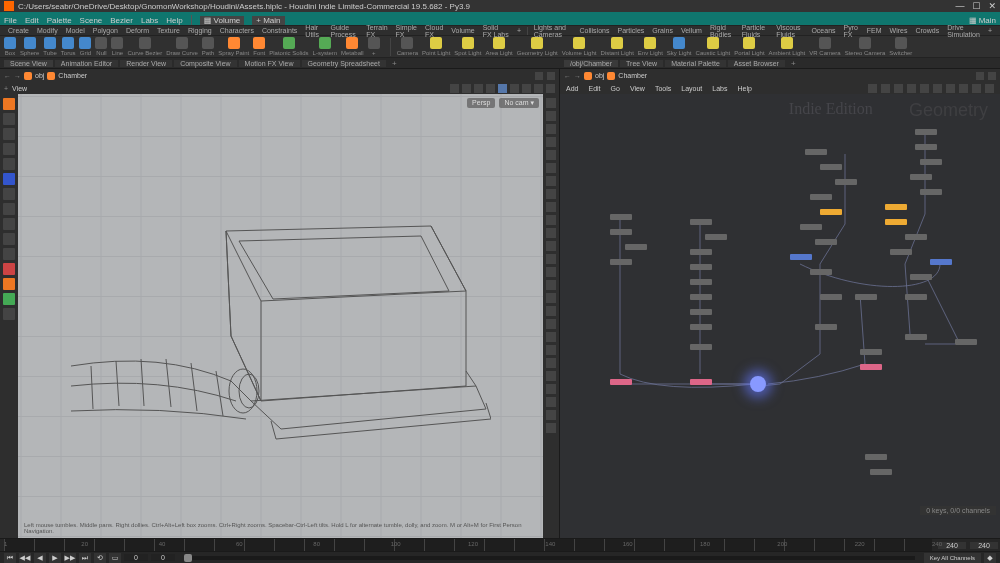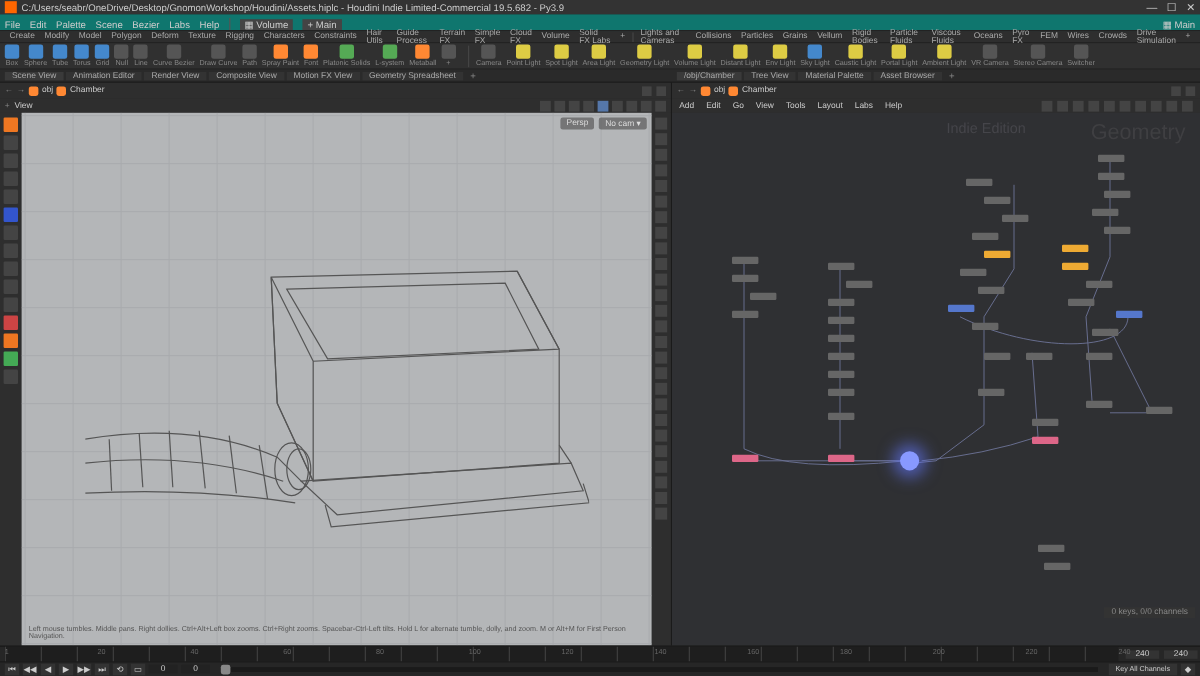--- a/index.html
+++ b/index.html
@@ -83,21 +83,21 @@
 svg.box3d { display: block; }
 
 
 .net-menubar { height: 12px; background: #2e2e2e; display: flex; align-items: center; padding: 0 6px; font-size: 7px; gap: 10px; }
 .net-menubar .nmi { cursor: pointer; }
 .net-menubar .right-icons2 { margin-left: auto; display: flex; gap: 4px; }
 .net-menubar .ni { width: 9px; height: 9px; background: #444; cursor: pointer; }
 
 .network { flex: 1; position: relative; background: #2f3033; overflow: hidden; }
 .network .watermark { position: absolute; top: 6px; right: 12px; font-size: 18px; color: #3f3f42; font-weight: 300; }
-.network .watermark2 { position: absolute; top: 6px; left: 52%; font-size: 12px; color: #45454a; }
+.network .watermark2 { position: absolute; top: 6px; left: 52%; font-size: 16px; color: #45454a; font-family: Liberation Serif, serif; }
 .node { position: absolute; width: 22px; height: 6px; background: #666; border-radius: 1px; }
 .node.yellow { background: #eeaa33; }
 .node.pink { background: #dd6688; }
 .node.blue3 { background: #5577cc; }
 .node.glow { box-shadow: 0 0 12px 6px rgba(100,120,255,0.6); background: #8899ff; border-radius: 50%; width: 16px; height: 16px; }
 
 
 .timeline { height: 13px; background: #262626; display: flex; align-items: center; position: relative; border-top: 1px solid #1a1a1a; }
 .timeline .ruler { flex: 1; height: 100%; position: relative; background: #1e1e1e; margin: 0 4px; }
 .timeline .ruler::before { content: ''; position: absolute; inset: 0; background-image: linear-gradient(90deg, #444 1px, transparent 1px); background-size: 30px 100%; }

